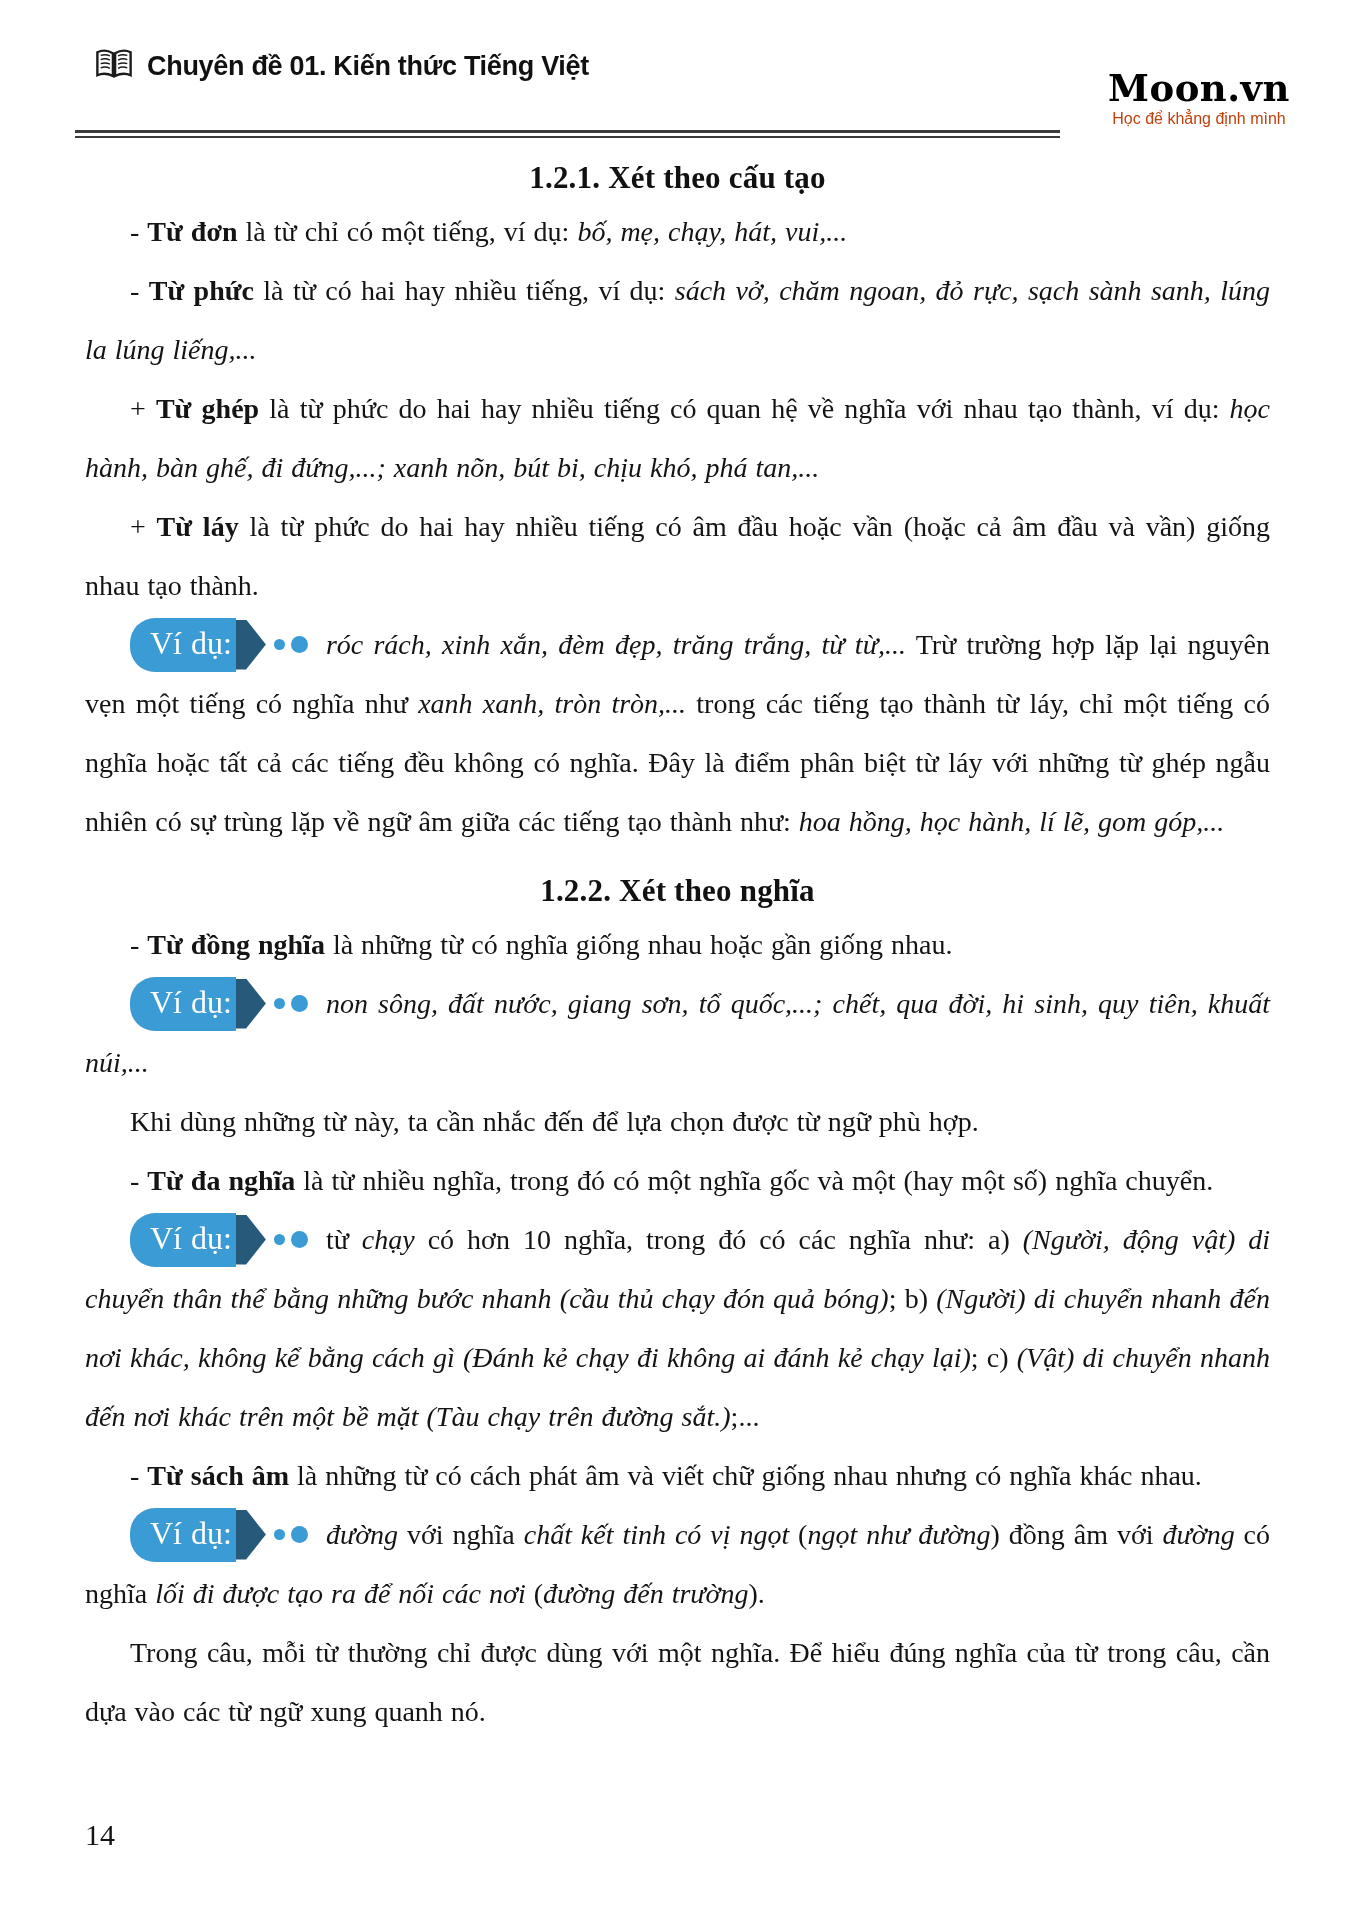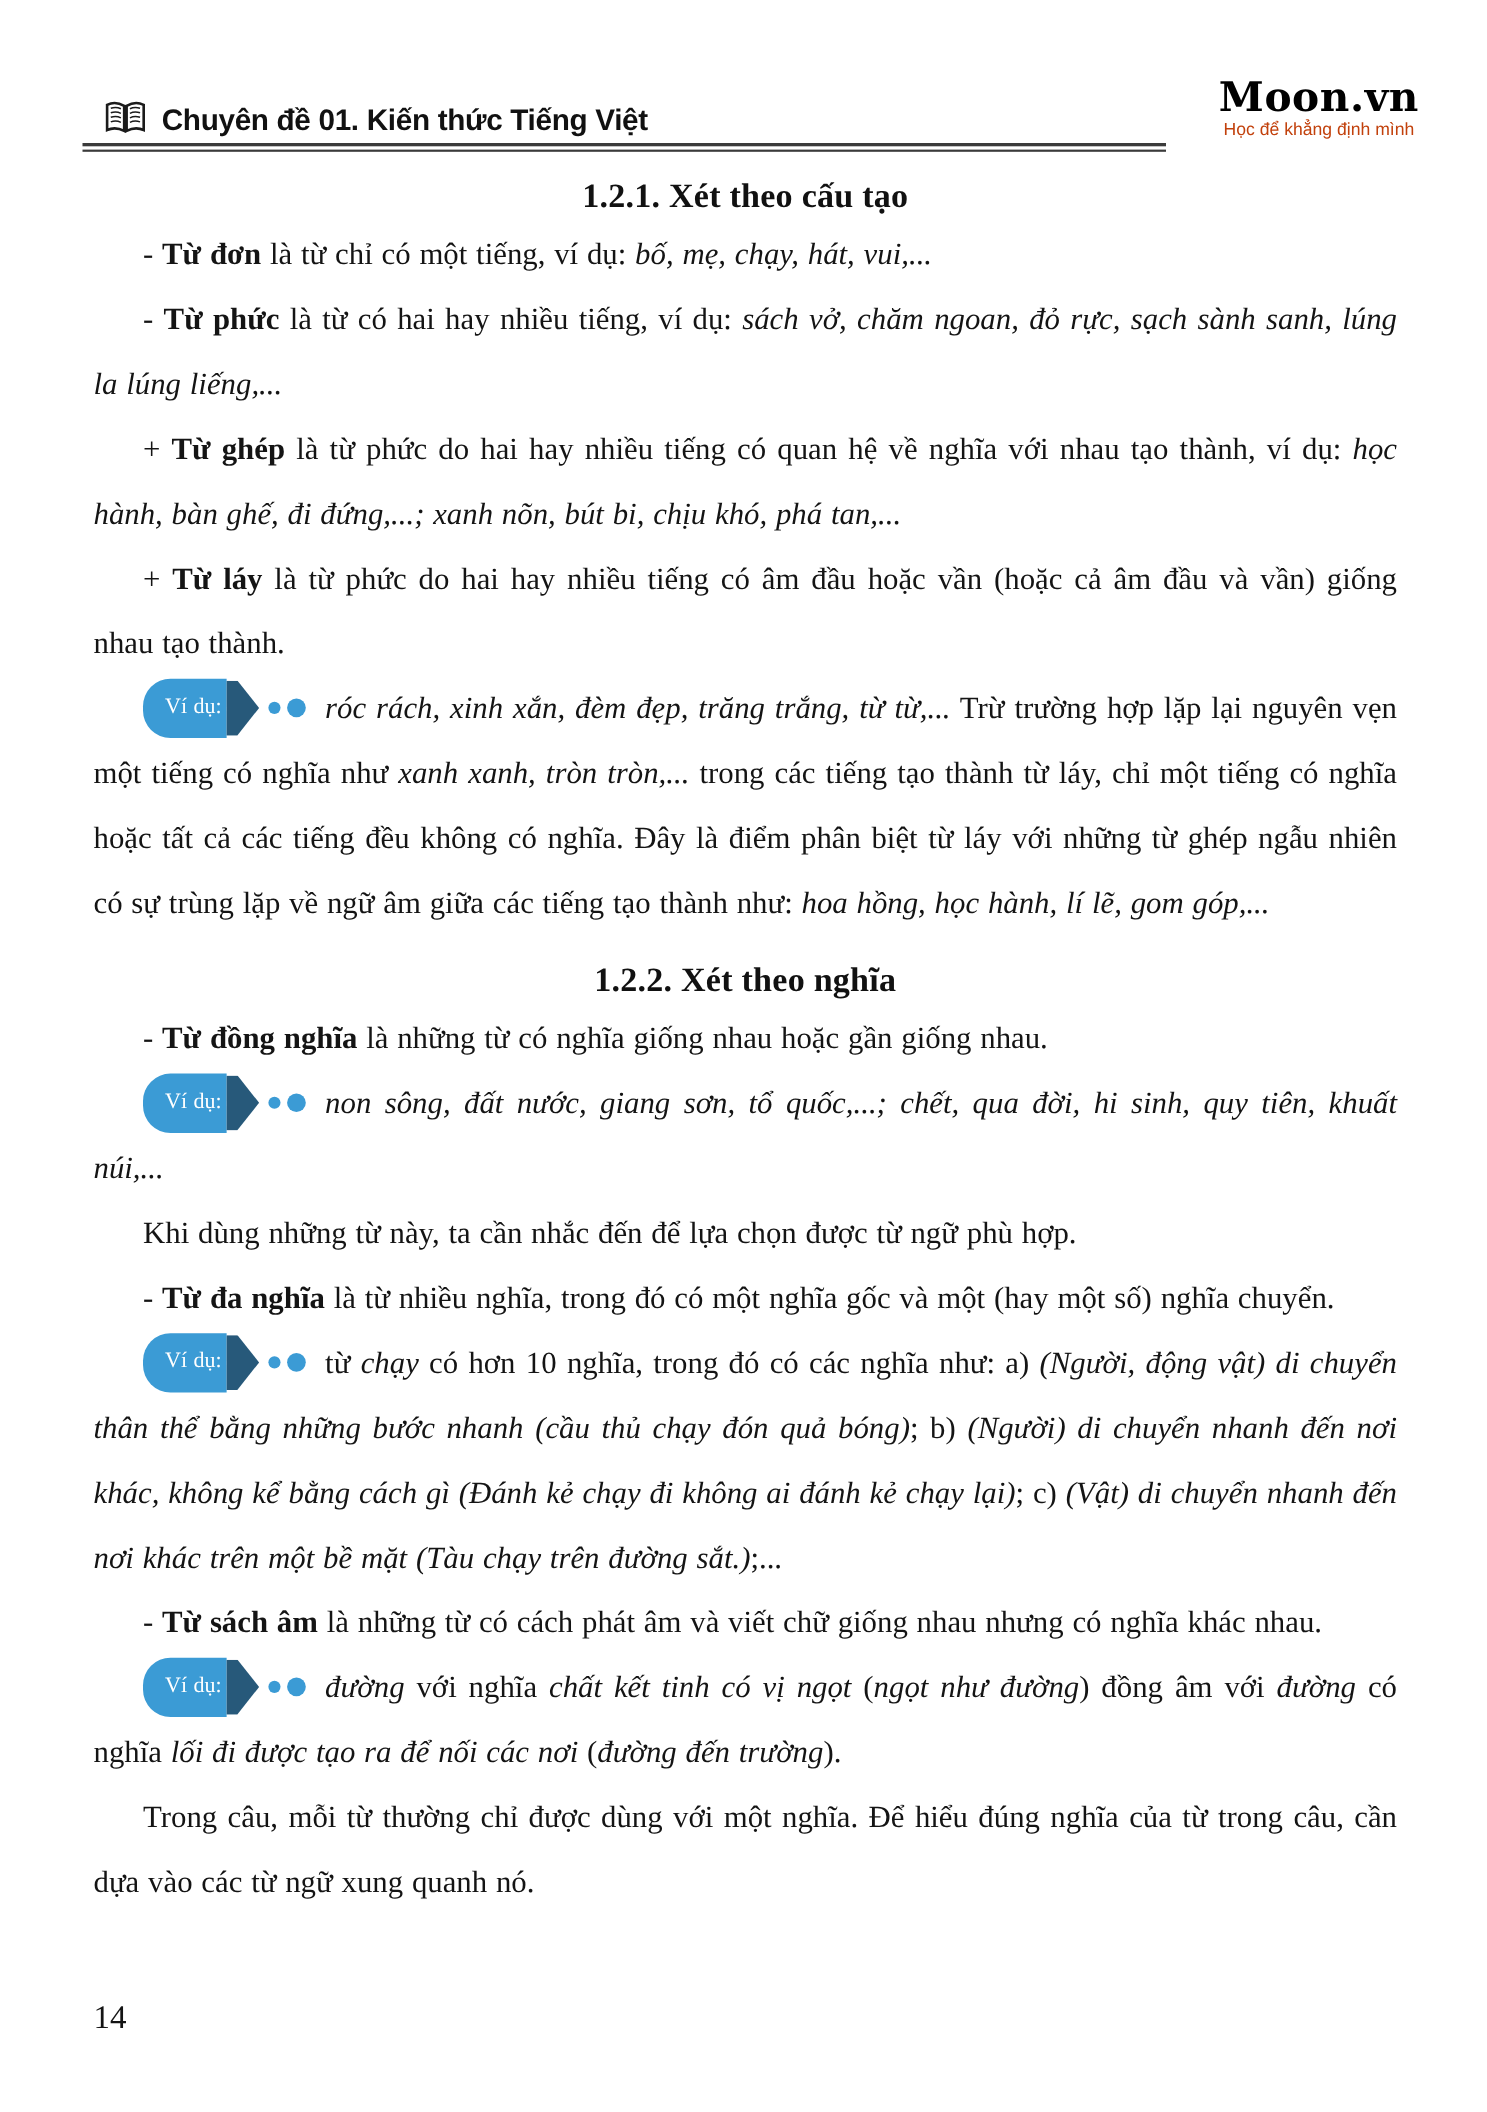--- a/index.html
+++ b/index.html
@@ -2,21 +2,21 @@
 <html><head>
 <meta charset="utf-8">
 <style>
   html,body{margin:0;padding:0;}
   body{
     width:1352px;height:1920px;position:relative;background:#ffffff;
     font-family:"Liberation Serif",serif;color:#141414;overflow:hidden;
   }
   
   .header{
-    display:flex;justify-content:space-between;align-items:flex-end;
+    display:flex;justify-content:space-between;align-items:flex-start;
     padding:40px 62px 0 95px;
   }
   .header-left{display:flex;align-items:center;gap:14px;padding-top:8px;}
   .book-icon{flex:0 0 auto;}
   .header-title{
     font-family:"Liberation Sans",sans-serif;font-weight:bold;
     font-size:27px;letter-spacing:-0.3px;color:#111;white-space:nowrap;
   }
   .logo{ text-align:center;margin-top:28px; }
   .logo-text{
@@ -44,21 +44,21 @@
   .para .b{font-weight:bold;}
   .para .i{font-style:italic;}
   
   .vi-du{
     display:inline-flex;align-items:center;height:50px;
     vertical-align:middle;margin-right:18px;transform:translateY(-3px);
     text-indent:0;
   }
   .vi-du-pill{
     display:flex;align-items:center;height:50px;padding:0 4px 4px 20px;
-    border-radius:25px 0 0 25px;color:#fff;font-size:20px;line-height:1;
+    border-radius:25px 0 0 25px;color:#fff;font-size:32px;line-height:1;
     font-family:"Liberation Serif",serif;
   }
   .vi-du-arrow{width:30px;height:50px;clip-path:polygon(0 0,34% 0,100% 50%,34% 100%,0 100%);}
   .vi-du-dot-sm{width:11px;height:11px;border-radius:50%;margin-left:8px;}
   .vi-du-dot-lg{width:17px;height:17px;border-radius:50%;margin-left:6px;}
   
   .page-number{
     position:absolute;left:85px;top:1818px;font-size:30px;color:#141414;
   }
 </style>

